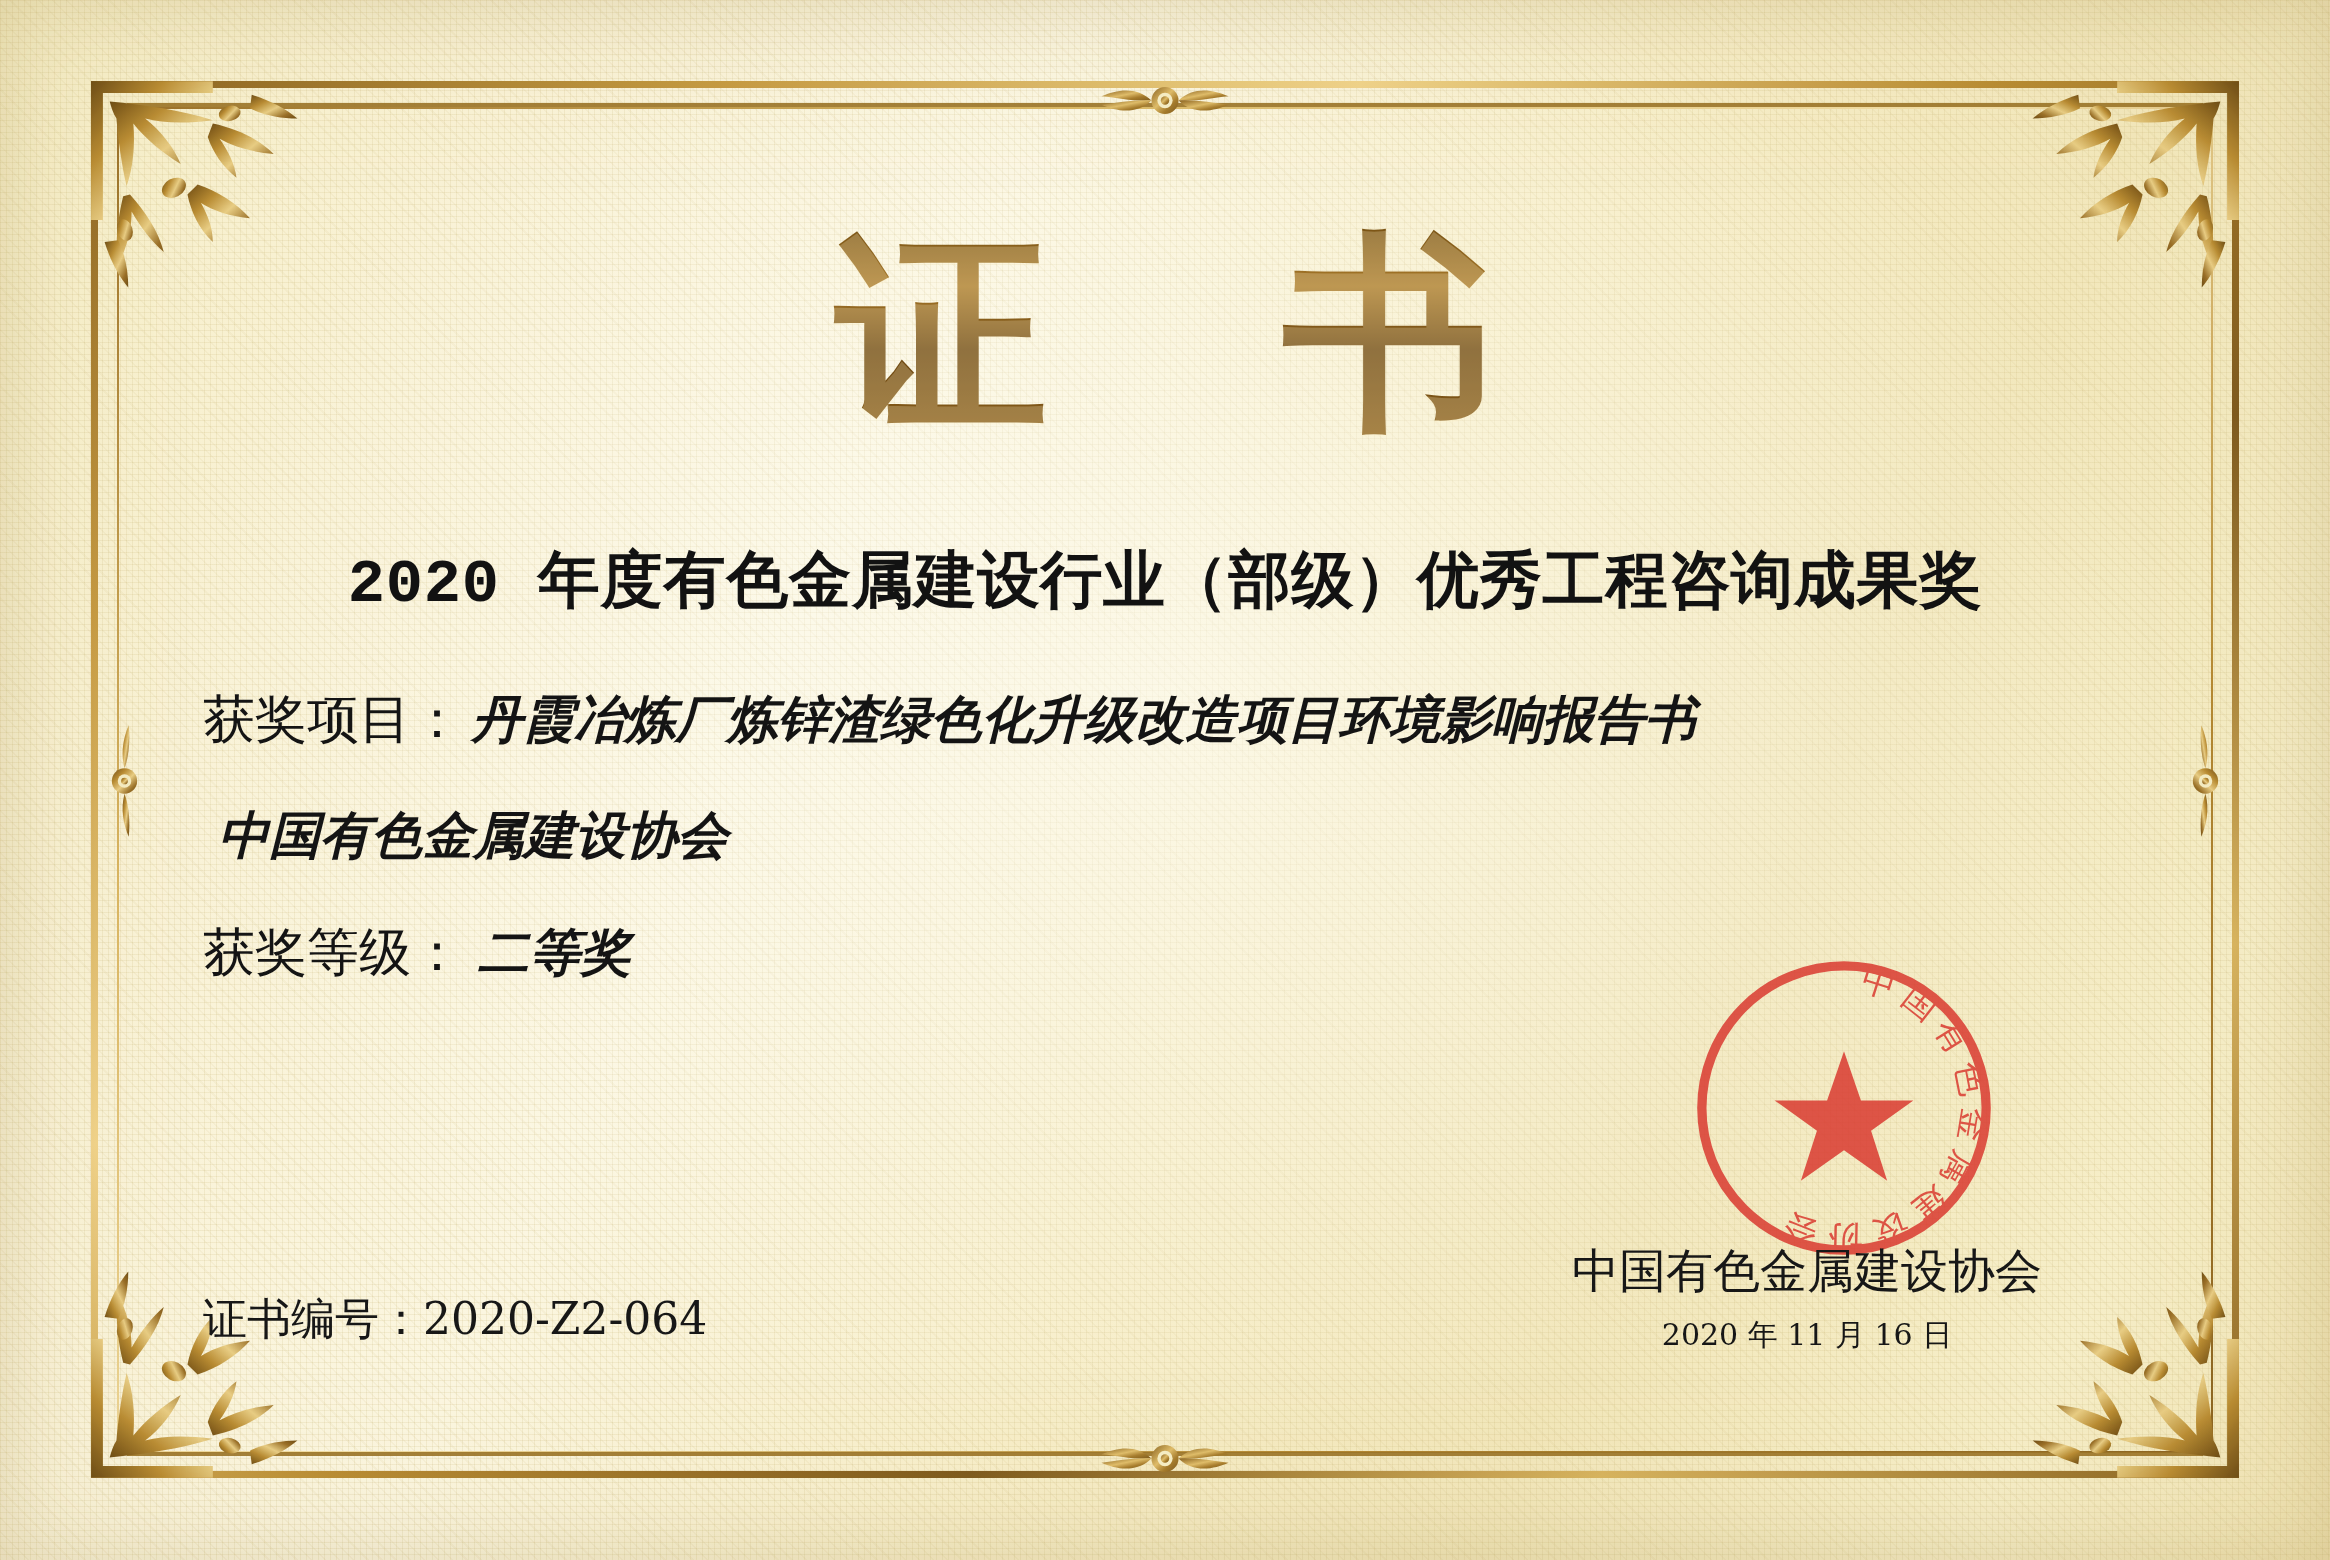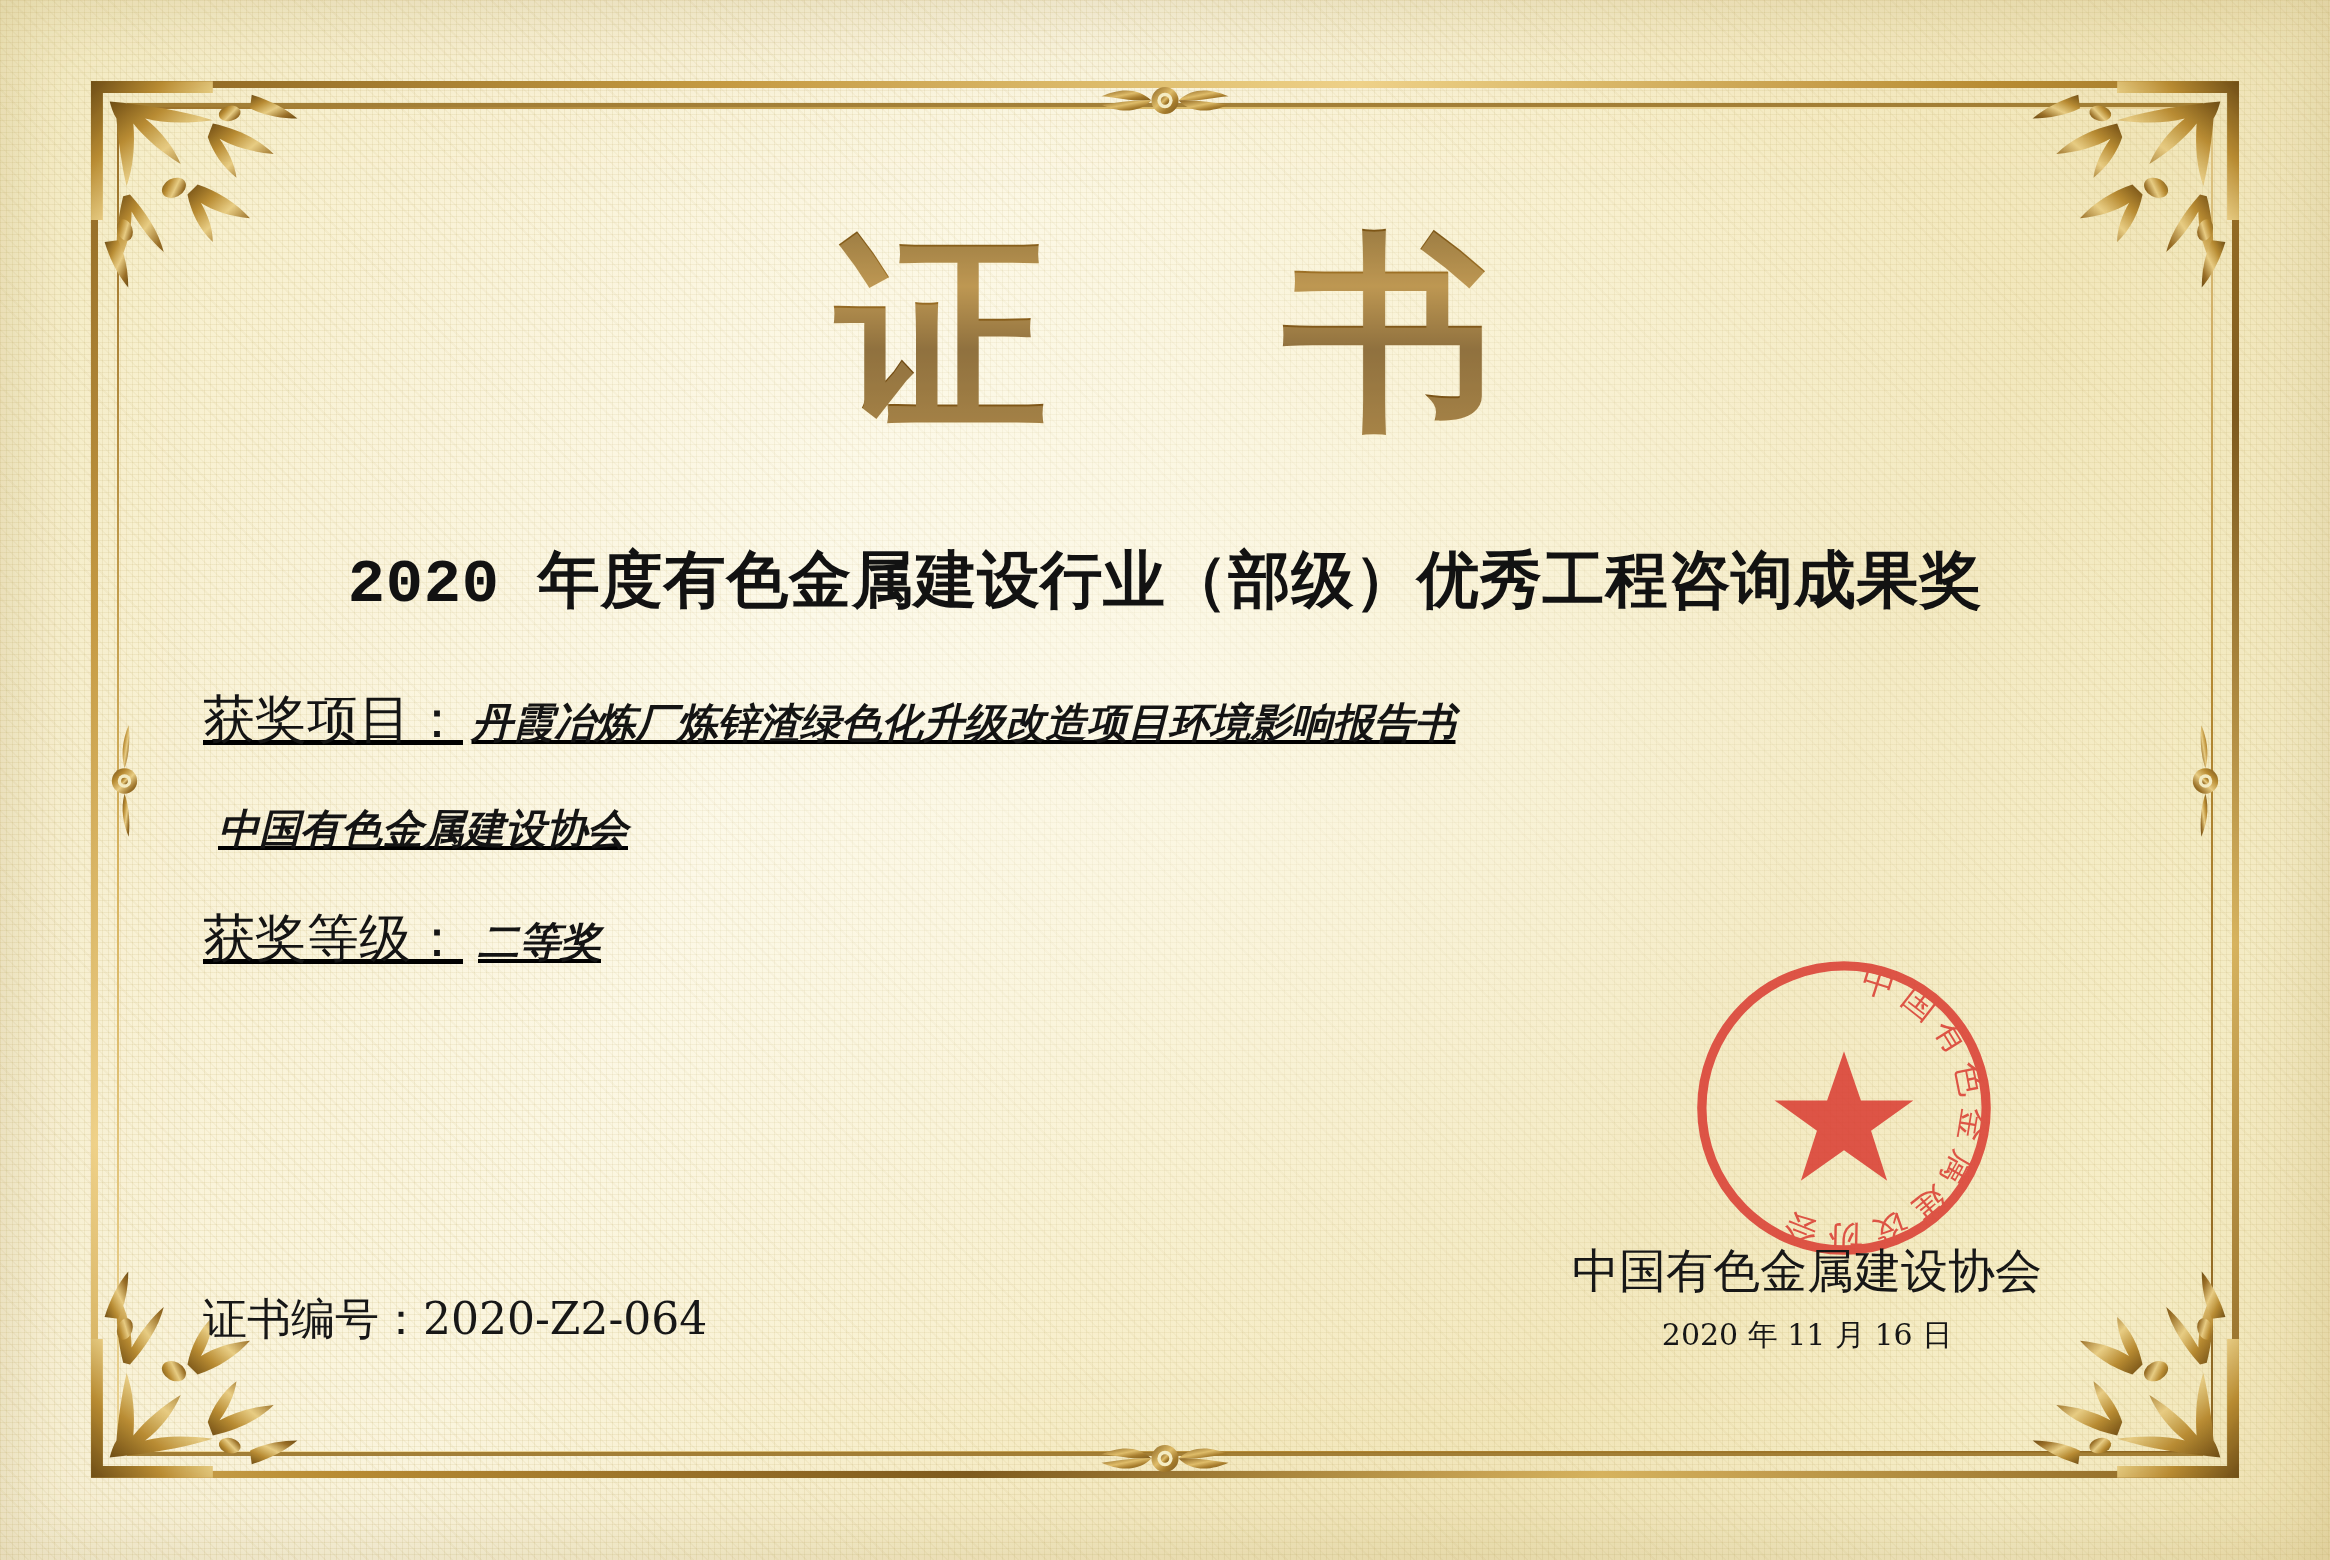--- a/index.html
+++ b/index.html
@@ -112,35 +112,34 @@
     text-align: center;
     font-size: 62px;
     font-weight: 700;
     color: #121212;
     letter-spacing: 0.8px;
     font-family: Liberation Mono, monospace;
   }
 
   .fields {
     margin: 63px 0 0 51px;
-    text-decoration: underline;
   }
   .field-row {
     display: flex;
     align-items: baseline;
     margin-bottom: 47px;
   }
   .field-label {
     font-size: 52px;
     color: #141414;
     font-family: "DejaVu Serif", "Liberation Serif", serif;
     white-space: nowrap;
   }
   .field-value {
-    font-size: 41px;
+    font-size: 51px;
     color: #141414;
     font-weight: 700;
     font-style: italic;
     font-family: "DejaVu Serif", "Liberation Serif", serif;
     white-space: nowrap;
     margin-left: 8.5px;
   }
   .field-value.small-gap { margin-left: 15px; }
 
   

